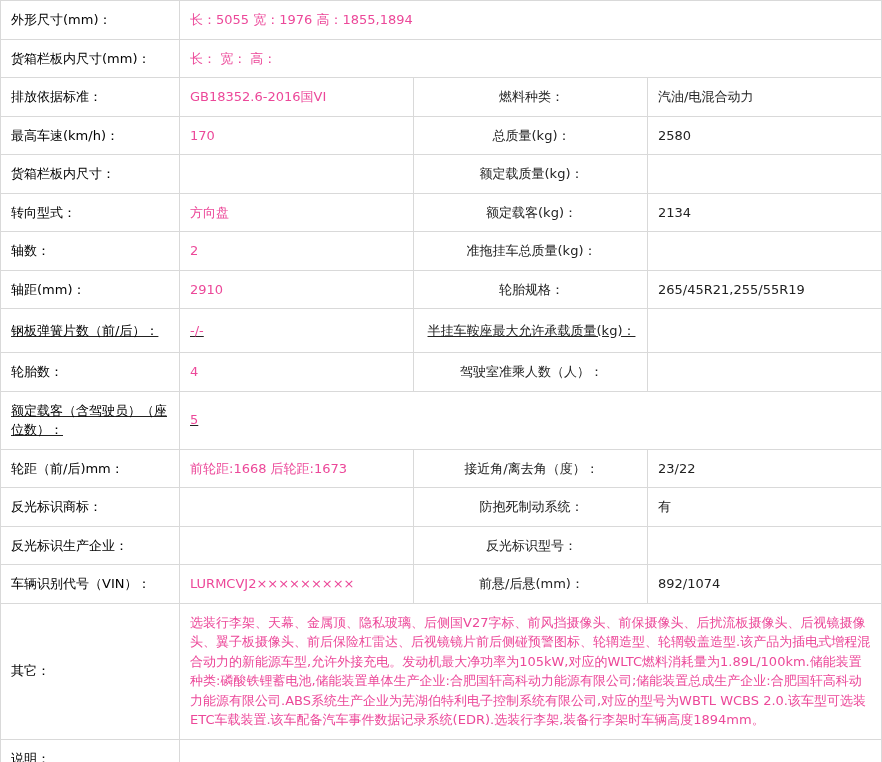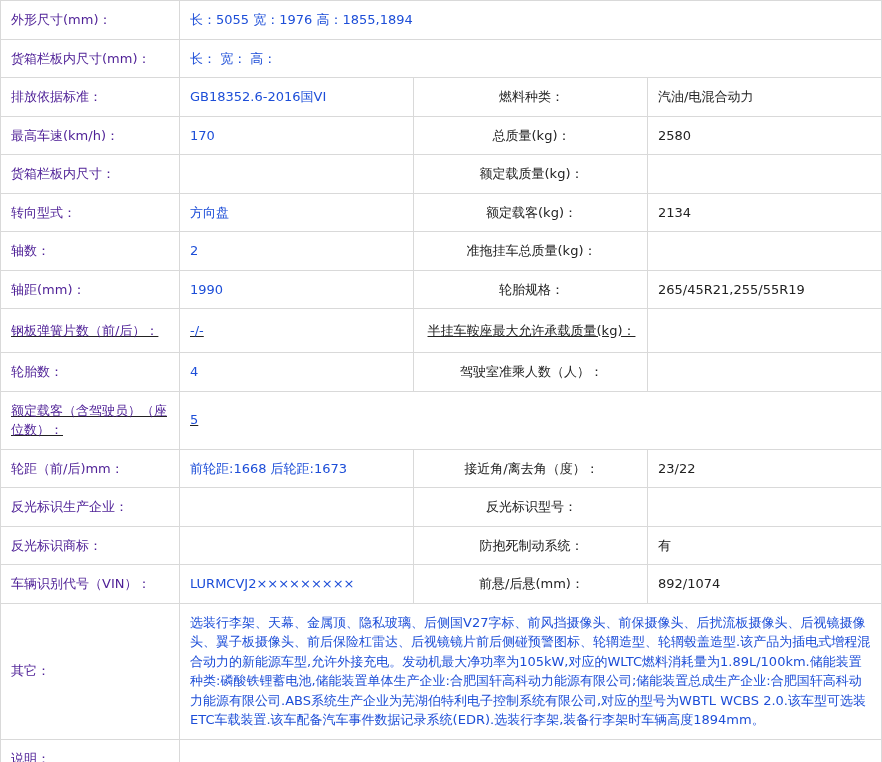--- a/index.html
+++ b/index.html
@@ -22,24 +22,24 @@
   }
   .spec-table td {
     border: 1px solid #d9d9d9;
     padding: 9px 8px 9px 10px;
     vertical-align: middle;
     line-height: 1.5;
     word-break: break-word;
   }
   td.label {
     width: 160px;
-    color: #4c1d95;
+    color: #000000;
   }
   td.value {
-    color: #1d4ed8;
+    color: #ec4899;
   }
   td.label2 {
     width: 160px;
     text-align: center;
   }
   td.value2 {
     width: 280px;
   }
   .note-cell {
     line-height: 1.75;
@@ -103,21 +103,21 @@
 
       <tr>
         <td class="label">轴数：</td>
         <td class="value">2</td>
         <td class="label2">准拖挂车总质量(kg)：</td>
         <td class="value2"></td>
       </tr>
 
       <tr>
         <td class="label">轴距(mm)：</td>
-        <td class="value">1990</td>
+        <td class="value">2910</td>
         <td class="label2">轮胎规格：</td>
         <td class="value2">265/45R21,255/55R19</td>
       </tr>
 
       <tr class="tall">
         <td class="label">钢板弹簧片数（前/后）：</td>
         <td class="value">-/-</td>
         <td class="label2">半挂车鞍座最大允许承载质量(kg)：</td>
         <td class="value2"></td>
       </tr>
@@ -135,31 +135,31 @@
       </tr>
 
       <tr>
         <td class="label">轮距（前/后)mm：</td>
         <td class="value">前轮距:1668 后轮距:1673</td>
         <td class="label2">接近角/离去角（度）：</td>
         <td class="value2">23/22</td>
       </tr>
 
       <tr>
+        <td class="label">反光标识商标：</td>
+        <td class="value"></td>
+        <td class="label2">防抱死制动系统：</td>
+        <td class="value2">有</td>
+      </tr>
+
+      <tr>
         <td class="label">反光标识生产企业：</td>
         <td class="value"></td>
         <td class="label2">反光标识型号：</td>
         <td class="value2"></td>
-      </tr>
-
-      <tr>
-        <td class="label">反光标识商标：</td>
-        <td class="value"></td>
-        <td class="label2">防抱死制动系统：</td>
-        <td class="value2">有</td>
       </tr>
 
       <tr>
         <td class="label">车辆识别代号（VIN）：</td>
         <td class="value">LURMCVJ2×××××××××</td>
         <td class="label2">前悬/后悬(mm)：</td>
         <td class="value2">892/1074</td>
       </tr>
 
       <tr>

